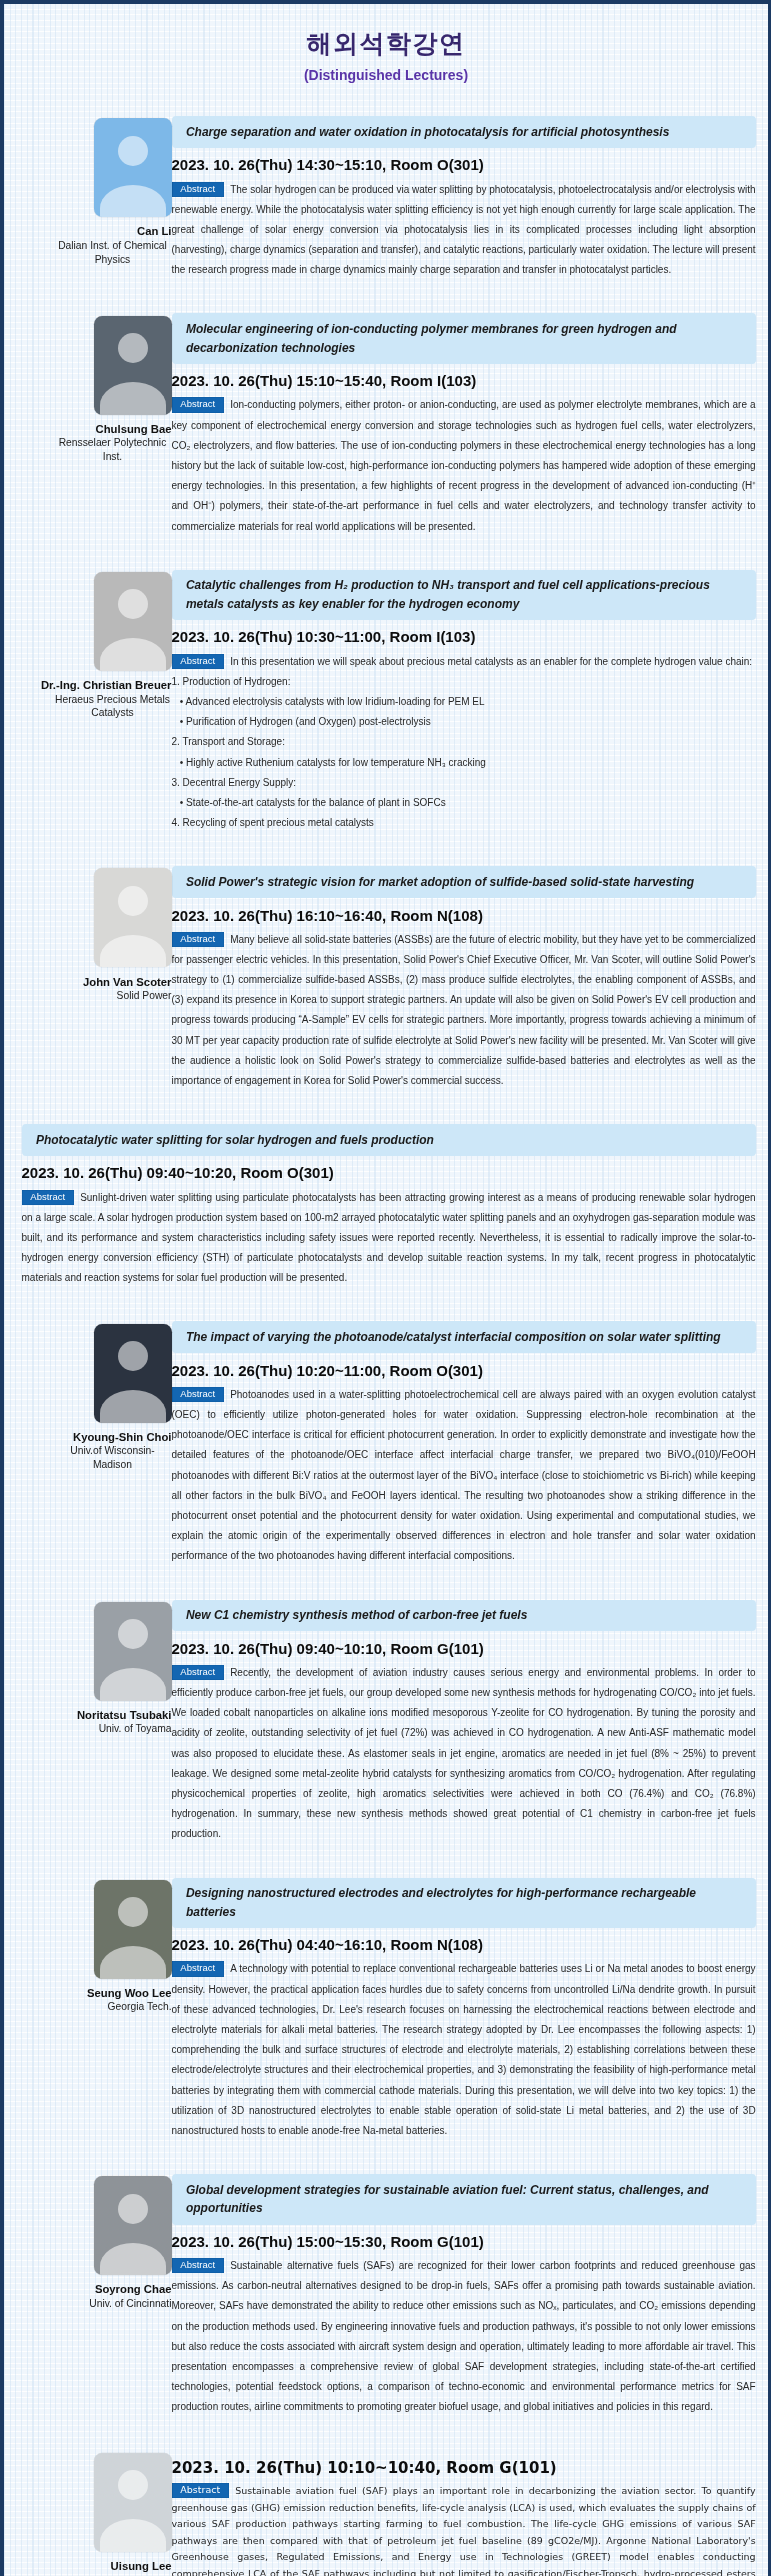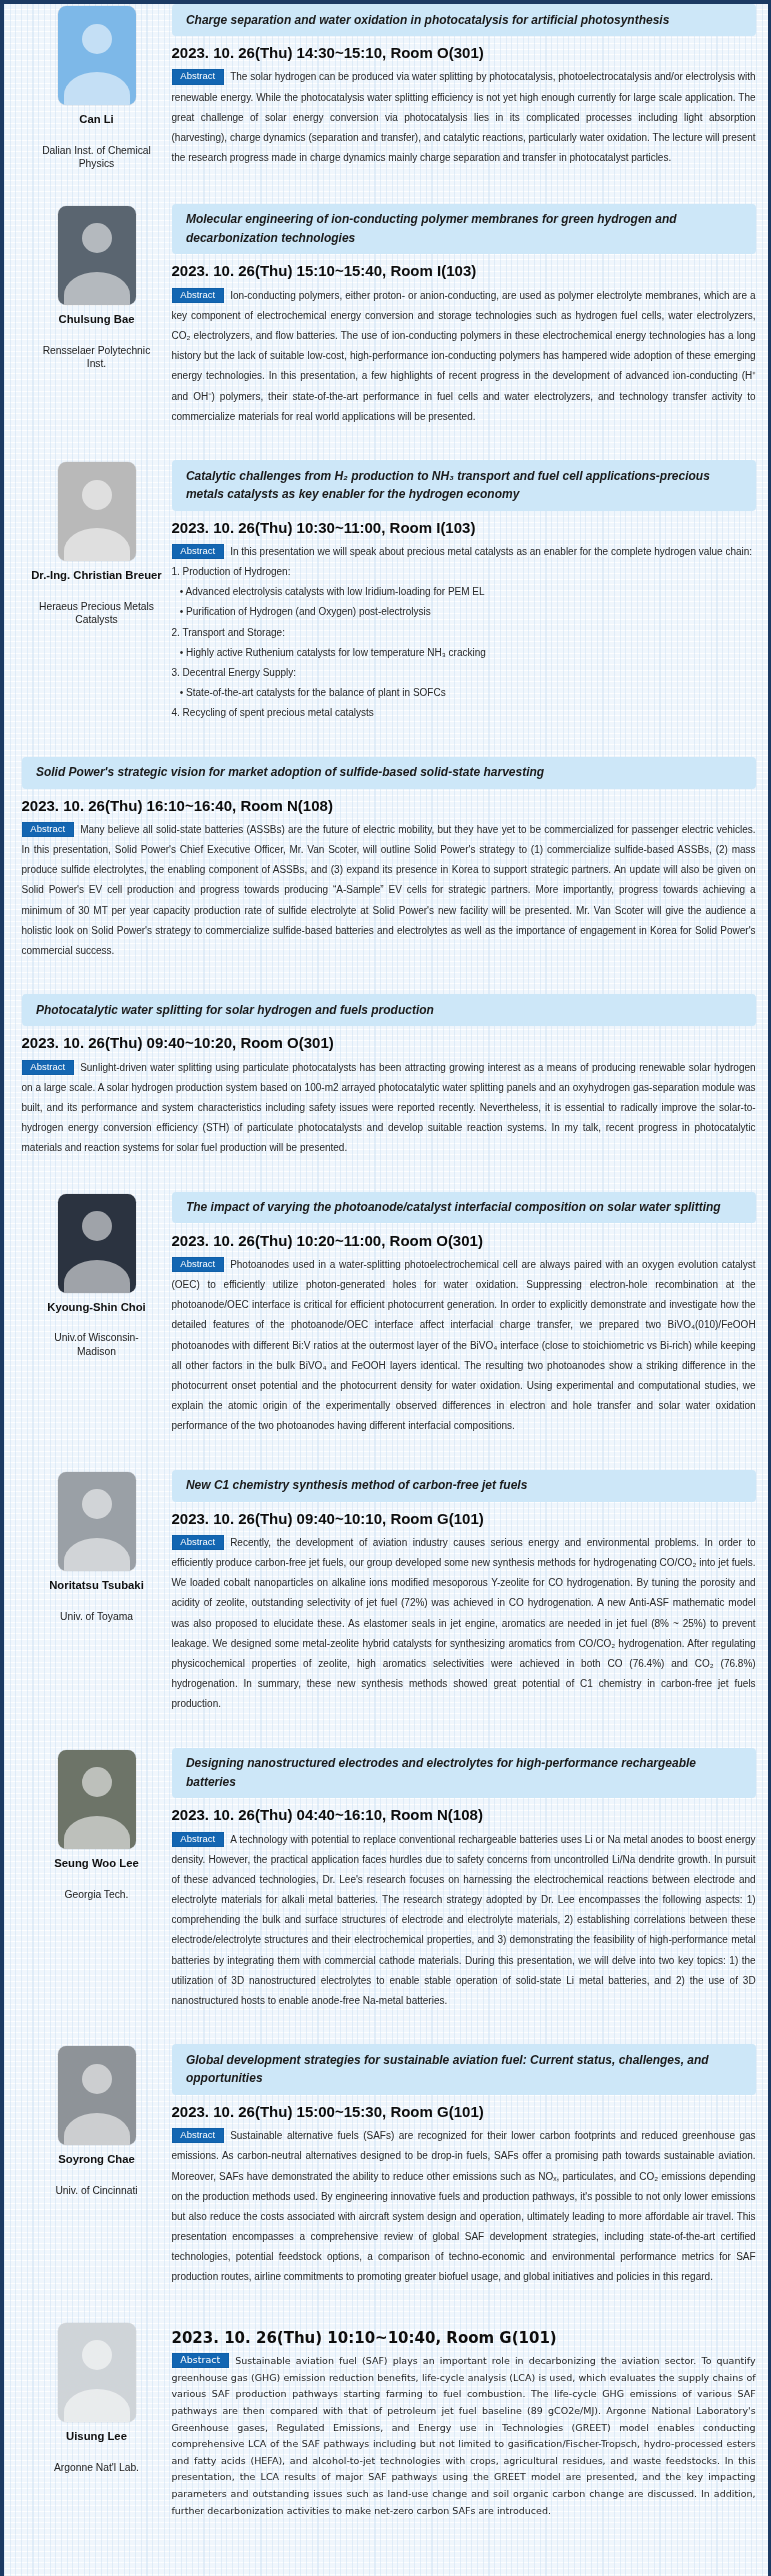--- a/index.html
+++ b/index.html
@@ -24,40 +24,40 @@
     font-size:14px; font-weight:bold; color:#5a35a8; margin-top:7.2px;
   }
   .lecture-list{ display:block; }
   .card{
     display:flex; align-items:flex-start;
     padding:0 12.4px 0 17.5px;
     margin-bottom:33px;
   }
   .speaker-col{
     width:150px; flex:0 0 150px;
-    display:flex; flex-direction:column; align-items:center; text-align:center;
+    display:flex; flex-direction:column; align-items:flex-end; text-align:center;
     padding-top:2.1px;
   }
   .photo{
     width:78px; height:99px; border-radius:8.2px;
     background:#9aa4ad; position:relative; overflow:hidden;
     box-shadow:0 0 0 0.5px rgba(0,0,0,.08);
   }
   .photo::before{ 
     content:""; position:absolute; left:50%; top:17.5px; transform:translateX(-50%);
     width:30px; height:30px; border-radius:50%;
     background:rgba(255,255,255,.55);
   }
   .photo::after{ 
     content:""; position:absolute; left:50%; bottom:-13.4px; transform:translateX(-50%);
     width:66px; height:46px; border-radius:50% 50% 0 0;
     background:rgba(255,255,255,.55);
   }
   .speaker-name{ font-size:11.3px; font-weight:bold; color:#111; margin-top:7.2px; line-height:1.3; }
-  .speaker-affiliation{ font-size:10.3px; color:#222; margin-top:17px; line-height:1.3; max-width:118px; }
+  .speaker-affiliation{ font-size:10.3px; color:#222; margin-top:0; line-height:1.3; max-width:118px; }
   .content-col{ flex:1 1 auto; min-width:0; }
   .title-bar{
     background:#cde7f8; border-radius:4px;
     padding:6.7px 14.4px; 
     font-style:italic;
   }
   .title-bar .lec-title{
     font-size:12px; font-weight:bold; color:#1b1b1b; line-height:1.55; margin:0;
   }
   .datetime{
@@ -74,20 +74,24 @@
   }
   .card.alt-font .abstract, .card.alt-font .lec-title, .card.alt-font .datetime{
     font-family:"DejaVu Sans", sans-serif;
   }
   .card.alt-font .abstract{ font-size:9.5px; line-height:1.75; }
 </style>
 </head>
 <body>
 
 <div class="page">
+  <div class="header">
+    <div class="title">해외석학강연</div>
+    <div class="subtitle">(Distinguished Lectures)</div>
+  </div>
 
   <div class="lecture-list">
   <div class="card">
     <div class="speaker-col">
       <div class="photo" style="background: rgb(125, 184, 232);"></div>
       <div class="speaker-name">Can Li</div>
       <div class="speaker-affiliation">Dalian Inst. of Chemical Physics</div>
     </div>
     <div class="content-col">
       <div class="title-bar">
@@ -136,20 +140,25 @@
 2. Transport and Storage:
 &nbsp;&nbsp;&nbsp;• Highly active Ruthenium catalysts for low temperature NH₃ cracking
 3. Decentral Energy Supply:
 &nbsp;&nbsp;&nbsp;• State-of-the-art catalysts for the balance of plant in SOFCs
 4. Recycling of spent precious metal catalysts</span>
       </div>
     </div>
   </div>
 
   <div class="card">
+    <div class="speaker-col">
+      <div class="photo" style="background: rgb(216, 216, 214);"></div>
+      <div class="speaker-name">John Van Scoter</div>
+      <div class="speaker-affiliation">Solid Power</div>
+    </div>
     <div class="content-col">
       <div class="title-bar">
         <p class="lec-title">Solid Power's strategic vision for market adoption of sulfide-based solid-state harvesting</p>
       </div>
       <div class="datetime">2023. 10. 26(Thu) 16:10~16:40, Room N(108)</div>
       <div class="abstract">
         <span class="badge">Abstract</span><span class="abstract-text">Many believe all solid-state batteries (ASSBs) are the future of electric mobility, but they have yet to be commercialized for passenger electric vehicles. In this presentation, Solid Power's Chief Executive Officer, Mr. Van Scoter, will outline Solid Power's strategy to (1) commercialize sulfide-based ASSBs, (2) mass produce sulfide electrolytes, the enabling component of ASSBs, and (3) expand its presence in Korea to support strategic partners. An update will also be given on Solid Power's EV cell production and progress towards producing “A-Sample” EV cells for strategic partners. More importantly, progress towards achieving a minimum of 30 MT per year capacity production rate of sulfide electrolyte at Solid Power's new facility will be presented. Mr. Van Scoter will give the audience a holistic look on Solid Power's strategy to commercialize sulfide-based batteries and electrolytes as well as the importance of engagement in Korea for Solid Power's commercial success.</span>
       </div>
     </div>
   </div>

